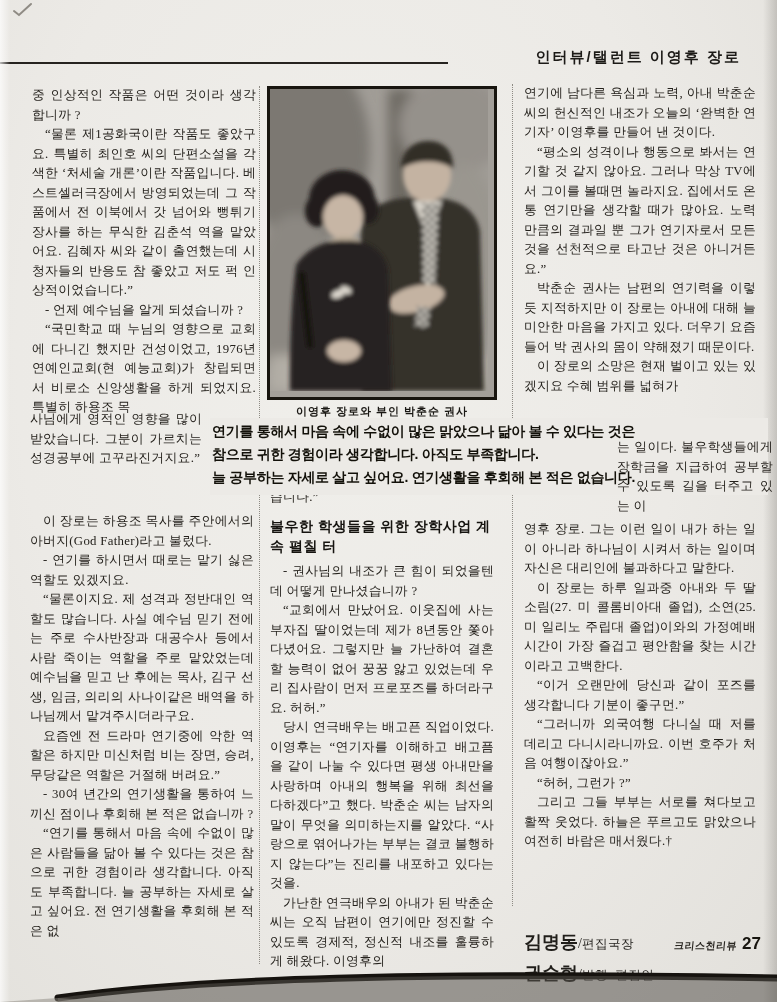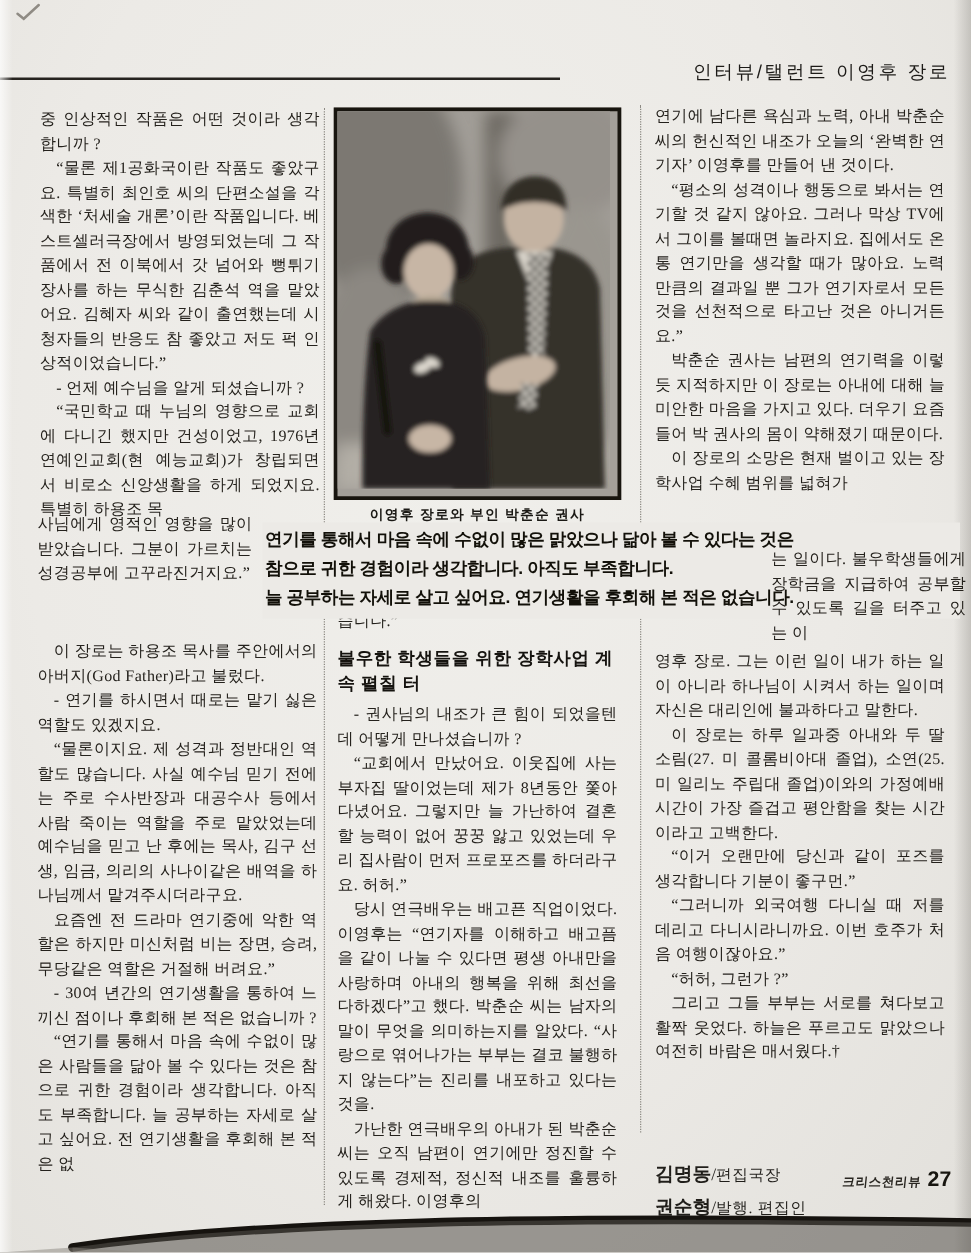--- a/index.html
+++ b/index.html
@@ -7,22 +7,22 @@
     position:relative;width:777px;height:1002px;overflow:hidden;
     background:
       radial-gradient(ellipse at 45% 35%, #f0efeb 0%, #eceae6 55%, #e2e0db 100%);
     font-family:"Liberation Serif", serif;color:#201e1a;
   }
   .edge-right{position:absolute;top:0;right:0;width:14px;height:100%;
     background:linear-gradient(to right,rgba(0,0,0,0) 0%,rgba(90,86,80,.25) 100%);}
   .edge-left{position:absolute;top:0;left:0;width:10px;height:100%;
     background:linear-gradient(to right,rgba(255,255,255,.7),rgba(255,255,255,0));}
   .hrule{position:absolute;left:0;top:62px;width:448px;height:2px;background:#26231f;}
-  .header-title{position:absolute;top:48px;right:17px;
-    font-family:"Liberation Sans",sans-serif;font-weight:normal;font-size:15px;
+  .header-title{position:absolute;top:48px;right:36px;
+    font-family:"Liberation Sans",sans-serif;font-weight:bold;font-size:15px;
     letter-spacing:2px;color:#1c1a17;}
   
   .tx{position:absolute;font-size:12.8px;line-height:19.5px;letter-spacing:.3px;
       text-align:justify;word-break:break-all;color:#24211c;}
   .tx p{margin:0;text-indent:13px;}
   .tx p.noind{text-indent:0;}
   .c1a{left:32px;top:86px;width:224px;}
   .c1b{left:30px;top:410px;width:172px;}
   .c1c{left:30px;top:512px;width:224px;}
   .c2t{left:270px;top:488px;width:224px;}
@@ -44,21 +44,21 @@
     line-height:23px;letter-spacing:-.3px;color:#121009;}
   
   .photo-frame{position:absolute;left:267px;top:86px;width:224px;height:308px;
     border:3px solid #18150f;background:#a39f99;z-index:2;}
   .photo-caption{position:absolute;left:267px;top:404px;width:230px;text-align:center;
     font-family:"Liberation Sans",sans-serif;font-weight:bold;font-size:11px;
     letter-spacing:1px;color:#1a1814;z-index:2;}
   
   .credits{position:absolute;left:524px;top:930px;width:232px;font-size:13px;z-index:2;}
   .credit-line{margin:0 0 7px 0;}
-  .credit-name{font-family:Liberation Serif, serif;font-weight:bold;font-size:15px;}
+  .credit-name{font-family:Liberation Serif, serif;font-weight:bold;font-size:18px;}
   .credit-sep{font-size:14px;}
   .credit-role{font-size:12.5px;letter-spacing:.5px;}
   .footer{position:absolute;right:16px;top:934px;display:flex;align-items:baseline;gap:5px;z-index:2;}
   .footer-brand{font-family:"Liberation Sans",sans-serif;font-weight:bold;font-size:10px;
     letter-spacing:.5px;color:#2a2722;transform:skewX(-6deg);}
   .footer-page{font-family:"Liberation Sans",sans-serif;font-weight:bold;font-size:17px;color:#17150f;}
   .scan-bottom{position:absolute;left:0;bottom:0;width:777px;height:40px;z-index:5;}
   .scan-mark{position:absolute;left:12px;top:2px;z-index:3;}
 </style>
 </head>
@@ -162,21 +162,21 @@
     <p>- 권사님의 내조가 큰 힘이 되었을텐데 어떻게 만나셨습니까 ?</p>
     <p>“교회에서 만났어요. 이웃집에 사는 부자집 딸이었는데 제가 8년동안 쫓아 다녔어요. 그렇지만 늘 가난하여 결혼할 능력이 없어 꿍꿍 앓고 있었는데 우리 집사람이 먼저 프로포즈를 하더라구요. 허허.”</p>
     <p>당시 연극배우는 배고픈 직업이었다. 이영후는 “연기자를 이해하고 배고픔을 같이 나눌 수 있다면 평생 아내만을 사랑하며 아내의 행복을 위해 최선을 다하겠다”고 했다. 박춘순 씨는 남자의 말이 무엇을 의미하는지를 알았다. “사랑으로 엮어나가는 부부는 결코 불행하지 않는다”는 진리를 내포하고 있다는 것을.</p>
     <p>가난한 연극배우의 아내가 된 박춘순 씨는 오직 남편이 연기에만 정진할 수 있도록 경제적, 정신적 내조를 훌륭하게 해왔다. 이영후의</p>
   </div>
 
   <div class="tx c3a">
     <p class="noind">연기에 남다른 욕심과 노력, 아내 박춘순 씨의 헌신적인 내조가 오늘의 ‘완벽한 연기자’ 이영후를 만들어 낸 것이다.</p>
     <p>“평소의 성격이나 행동으로 봐서는 연기할 것 같지 않아요. 그러나 막상 TV에서 그이를 볼때면 놀라지요. 집에서도 온통 연기만을 생각할 때가 많아요. 노력 만큼의 결과일 뿐 그가 연기자로서 모든 것을 선천적으로 타고난 것은 아니거든요.”</p>
     <p>박춘순 권사는 남편의 연기력을 이렇듯 지적하지만 이 장로는 아내에 대해 늘 미안한 마음을 가지고 있다. 더우기 요즘들어 박 권사의 몸이 약해졌기 때문이다.</p>
-    <p>이 장로의 소망은 현재 벌이고 있는 장학사업 수혜 범위를 넓혀가</p>
+    <p>이 장로의 소망은 현재 벌이고 있는 있겠지요 수혜 범위를 넓혀가</p>
   </div>
   <div class="tx c3b">
     <p class="noind">는 일이다. 불우학생들에게 장학금을 지급하여 공부할 수 있도록 길을 터주고 있는 이</p>
   </div>
   <div class="tx c3c">
     <p class="noind">영후 장로. 그는 이런 일이 내가 하는 일이 아니라 하나님이 시켜서 하는 일이며 자신은 대리인에 불과하다고 말한다.</p>
     <p>이 장로는 하루 일과중 아내와 두 딸 소림(27. 미 콜롬비아대 졸업), 소연(25. 미 일리노 주립대 졸업)이와의 가정예배 시간이 가장 즐겁고 평안함을 찾는 시간이라고 고백한다.</p>
     <p>“이거 오랜만에 당신과 같이 포즈를 생각합니다 기분이 좋구먼.”</p>
     <p>“그러니까 외국여행 다니실 때 저를 데리고 다니시라니까요. 이번 호주가 처음 여행이잖아요.”</p>
     <p>“허허, 그런가 ?”</p>

